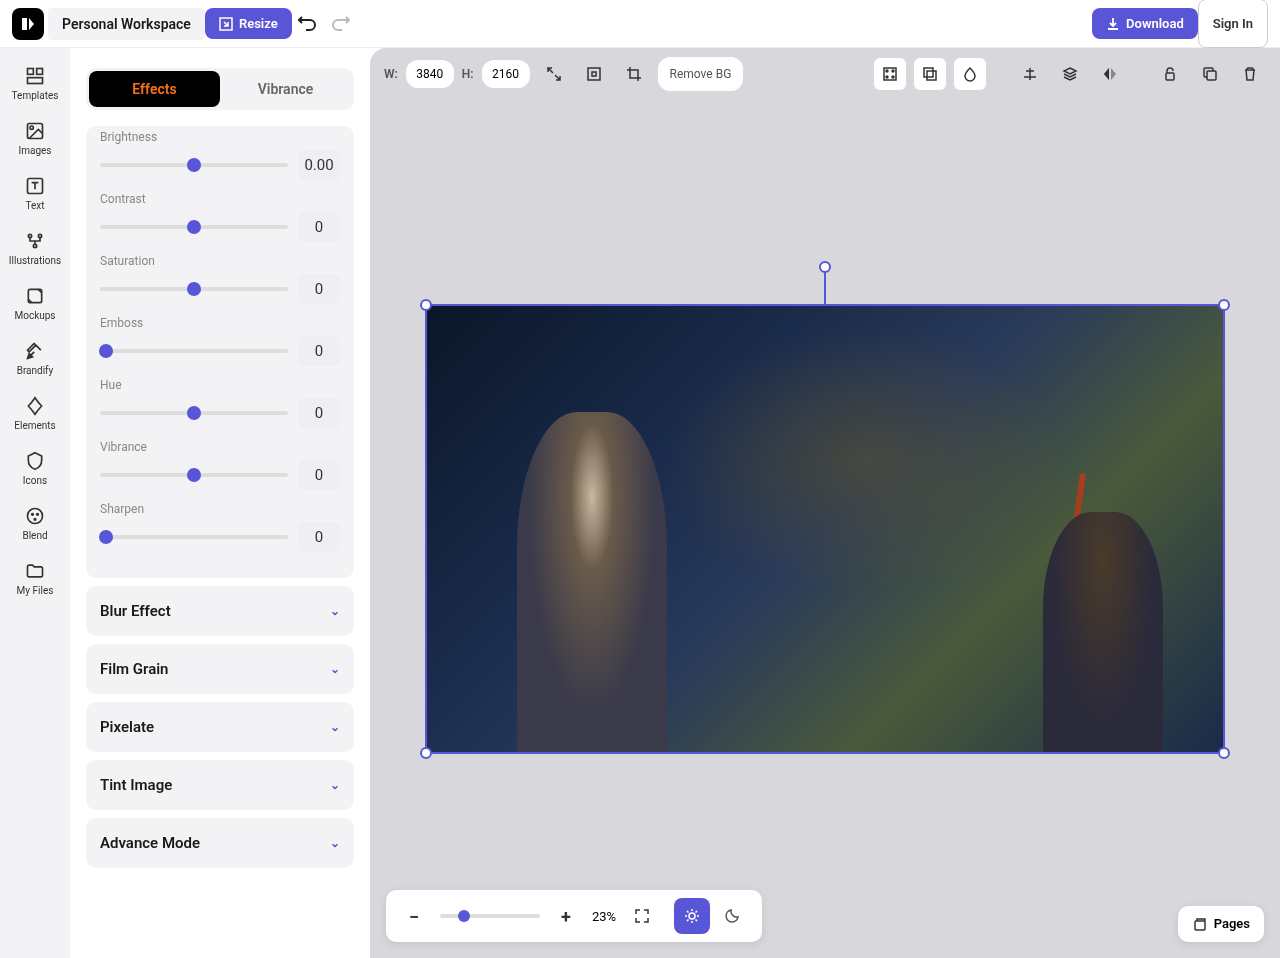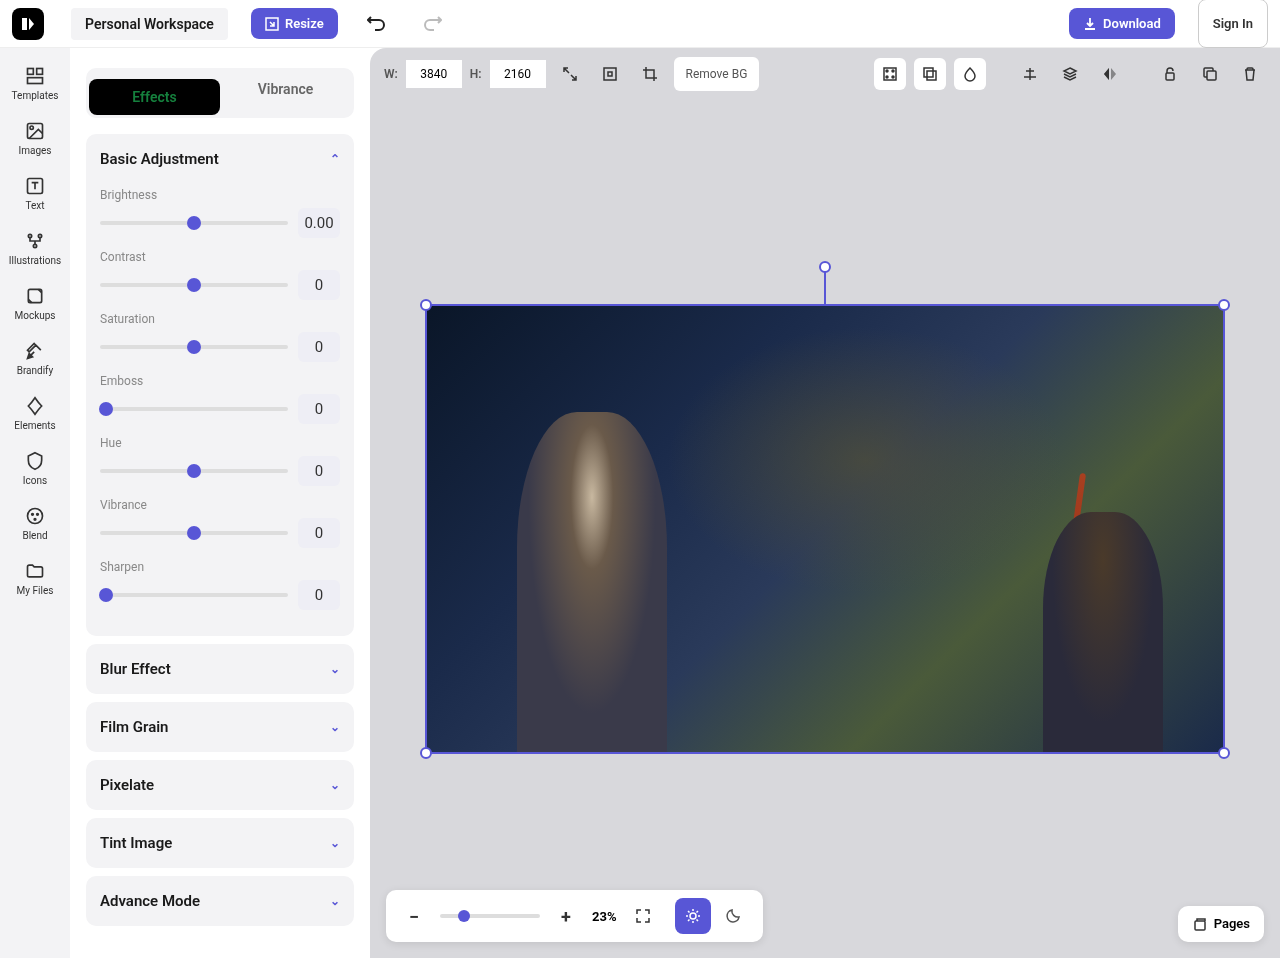--- a/index.html
+++ b/index.html
@@ -1,19 +1,19 @@
 <!DOCTYPE html>
 <html><head>
 <meta charset="utf-8">
 <style>
 * { box-sizing: border-box; margin: 0; padding: 0; font-family: -apple-system, BlinkMacSystemFont, 'Segoe UI', Roboto, sans-serif; }
 body { width: 1280px; height: 958px; overflow: hidden; background: #fff; }
 
 
-.topbar { height: 48px; display: flex; align-items: center; padding: 0 12px; gap: 23px; border-bottom: 1px solid #eee; }
+.topbar { height: 48px; display: flex; align-items: center; padding: 0 12px; gap: 0; border-bottom: 1px solid #eee; }
 .logo { width: 32px; height: 32px; background: #000; border-radius: 8px; display: flex; align-items: center; justify-content: center; color: #fff; font-weight: bold; font-size: 16px; }
 .workspace-label { background: #f3f3f5; padding: 8px 14px; border-radius: 4px; font-size: 14px; font-weight: 600; color: #1a1a1a; margin-left: 4px; }
 .btn-primary { background: #5856d6; color: #fff; border: none; border-radius: 8px; padding: 8px 14px; font-size: 13px; font-weight: 600; display: flex; align-items: center; gap: 6px; cursor: pointer; }
 .btn-outline { background: #fff; color: #333; border: 1px solid #ccc; border-radius: 8px; padding: 16px 14px; font-size: 13px; font-weight: 600; cursor: pointer; }
 .icon-btn { background: none; border: none; padding: 6px; cursor: pointer; color: #333; display: flex; align-items: center; }
 .topbar .spacer { flex: 1; }
 
 .main { display: flex; height: calc(100% - 48px); }
 
 
@@ -22,41 +22,41 @@
 .nav-item svg { width: 20px; height: 20px; }
 
 
 .panel { width: 300px; background: #fff; padding: 20px 16px; overflow-y: auto; position: relative; }
 .panel-header { display: flex; align-items: center; justify-content: space-between; margin-bottom: 16px; }
 .panel-title { font-size: 22px; font-weight: 700; color: #1a1a1a; }
 .collapse-btn { width: 36px; height: 36px; border-radius: 50%; background: #eeeef9; border: none; display: flex; align-items: center; justify-content: center; cursor: pointer; color: #5856d6; font-size: 16px; font-weight: bold; }
 
 .tabs { display: flex; background: #f3f3f5; border-radius: 10px; padding: 3px; margin-bottom: 16px; }
 .tab { flex: 1; text-align: center; padding: 10px; font-size: 14px; font-weight: 600; border-radius: 8px; cursor: pointer; color: #666; }
-.tab.active { background: #000; color: #15803d; margin-top: 8px; }
+.tab.active { background: #000; color: #f97316; }
 
 .accordion { background: #f3f3f5; border-radius: 10px; margin-bottom: 8px; }
 .accordion-header { padding: 16px 14px; display: flex; justify-content: space-between; align-items: center; font-size: 15px; font-weight: 600; color: #1a1a1a; cursor: pointer; }
 .accordion-body { padding: 4px 14px 14px; }
 
 .adjust-row { margin-bottom: 12px; }
 .adjust-label { font-size: 12px; color: #888; margin-bottom: 6px; }
 .adjust-controls { display: flex; align-items: center; gap: 10px; }
 .slider-track { flex: 1; height: 4px; background: #ddd; border-radius: 2px; position: relative; cursor: pointer; }
 .slider-thumb { width: 14px; height: 14px; background: #5856d6; border-radius: 50%; position: absolute; top: -5px; transform: translateX(-50%); }
 .adjust-value { width: 42px; height: 30px; background: #eeeef5; border-radius: 6px; display: flex; align-items: center; justify-content: center; font-size: 15px; color: #333; }
 
 
 .canvas-area { flex: 1; background: #d8d8dc; position: relative; display: flex; flex-direction: column; border-top-left-radius: 16px; }
 .canvas-toolbar { height: 52px; display: flex; align-items: center; padding: 0 14px; gap: 8px; }
 .dim-label { font-size: 12px; color: #555; font-weight: 600; }
-.dim-input { width: 56px; height: 28px; border: none; background: #fff; border-radius: 0; text-align: center; font-size: 12px;}
+.dim-input { width: 48px; height: 28px; border: none; background: #fff; border-radius: 12px; text-align: center; font-size: 12px;}
 .tool-btn { width: 32px; height: 32px; border: none; background: transparent; border-radius: 6px; display: flex; align-items: center; justify-content: center; cursor: pointer; color: #333; }
 .tool-btn.boxed { background: #fff; }
-.remove-bg { background: #fff; border: none; border-radius: 6px; padding: 10px 12px; font-size: 12px; color: #555; cursor: pointer; }
+.remove-bg { background: #fff; border: none; border-radius: 12px; padding: 10px 12px; font-size: 12px; color: #555; cursor: pointer; }
 .canvas-toolbar .spacer { flex: 1; }
 
 .canvas-viewport { flex: 1; display: flex; align-items: center; justify-content: center; position: relative; }
 .image-frame { width: 800px; height: 450px; border: 2px solid #5856d6; position: relative; background: linear-gradient(135deg, #0a1628 0%, #1a2a4a 30%, #2a3a5a 50%, #4a5a3a 70%, #1a2a4a 100%); }
 .image-content { width: 100%; height: 100%; position: relative; overflow: hidden; }
 .subtitle { position: absolute; bottom: 52px; left: 50%; transform: translateX(-50%); background: rgba(0,0,0,0.6); color: #fff; padding: 4px 14px; font-size: 13px; }
 .handle { width: 12px; height: 12px; background: #fff; border: 2px solid #5856d6; border-radius: 50%; position: absolute; }
 .handle.tl { top: -7px; left: -7px; }
 .handle.tr { top: -7px; right: -7px; }
 .handle.bl { bottom: -7px; left: -7px; }
@@ -66,21 +66,21 @@
 
 
 .char-left { position: absolute; left: 90px; bottom: 0; width: 150px; height: 340px; background: radial-gradient(ellipse at 50% 25%, #c8b8a0 0%, #6a5a4a 20%, #3a3a4a 60%); border-radius: 40% 40% 0 0; }
 .char-right { position: absolute; right: 60px; bottom: 0; width: 120px; height: 240px; background: radial-gradient(ellipse at 50% 20%, #4a3a2a 0%, #2a2a3a 60%); border-radius: 40% 40% 0 0; }
 .bow { position: absolute; right: 155px; bottom: 20px; width: 6px; height: 260px; background: linear-gradient(#a84020, #882010); border-radius: 3px; transform: rotate(8deg); }
 .smoke { position: absolute; top: 20px; left: 30%; width: 50%; height: 60%; background: radial-gradient(ellipse, rgba(100,90,40,0.5) 0%, transparent 70%); }
 
 .bottom-controls { position: absolute; bottom: 16px; left: 16px; display: flex; align-items: center; gap: 10px; background: #fff; border-radius: 10px; padding: 8px 12px; box-shadow: 0 2px 8px rgba(0,0,0,0.1); }
 .zoom-slider { width: 100px; height: 4px; background: #ddd; border-radius: 2px; position: relative; }
 .zoom-thumb { width: 12px; height: 12px; background: #5856d6; border-radius: 50%; position: absolute; top: -4px; left: 18px; }
-.zoom-pct { font-size: 13px; font-weight: 700; }
+.zoom-pct { font-size: 13px; font-weight: 400; }
 .theme-toggle { display: flex; gap: 4px; margin-left: 6px; }
 .theme-btn { width: 36px; height: 36px; border-radius: 8px; border: none; display: flex; align-items: center; justify-content: center; cursor: pointer; }
 .theme-btn.active { background: #5856d6; color: #fff; }
 .theme-btn:not(.active) { background: #fff; color: #555; }
 
 .pages-btn { position: absolute; bottom: 16px; right: 16px; background: #fff; border: none; border-radius: 10px; padding: 10px 14px; font-size: 13px; font-weight: 600; display: flex; align-items: flex-start; gap: 6px; cursor: pointer; box-shadow: 0 2px 8px rgba(0,0,0,0.1); }
 
 .chev { font-size: 12px; color: #5856d6; }
 </style>
 </head>
@@ -198,24 +198,20 @@
     </div>
   </div>
 
   <div class="panel">
     <div class="tabs">
       <div class="tab active">Effects</div>
       <div class="tab">Vibrance</div>
     </div>
 
     <div class="accordion">
-      <div class="accordion-header">
-        <span>Basic Adjustment</span>
-        <span class="chev">⌃</span>
-      </div>
       <div class="accordion-body">
         <div class="adjust-row">
           <div class="adjust-label">Brightness</div>
           <div class="adjust-controls">
             <div class="slider-track">
                 <div class="slider-thumb" style="left:50%"></div>
               </div>
             <div class="adjust-value">0.00</div>
           </div>
         </div>

